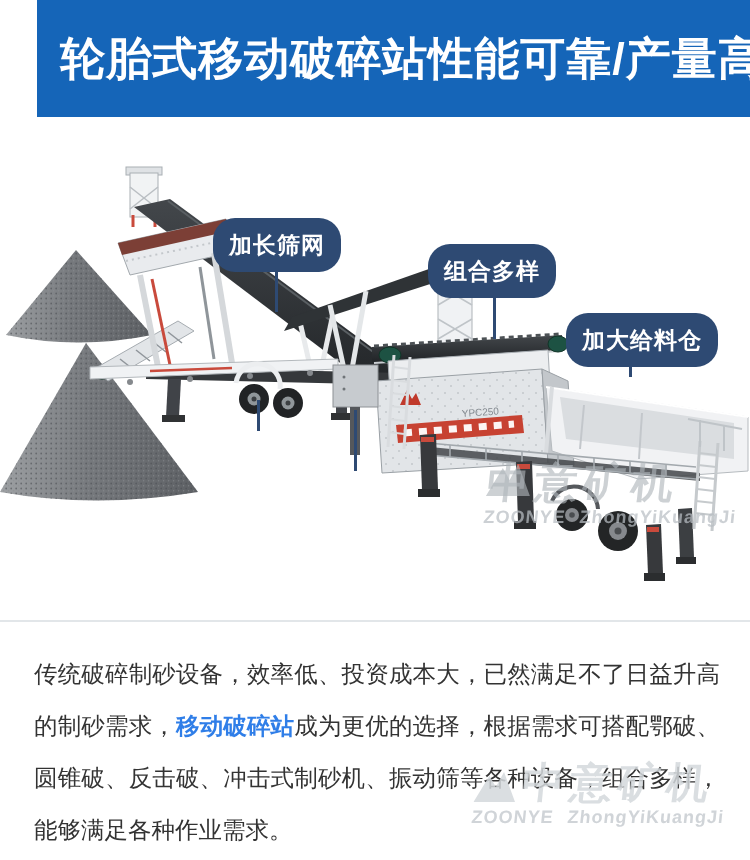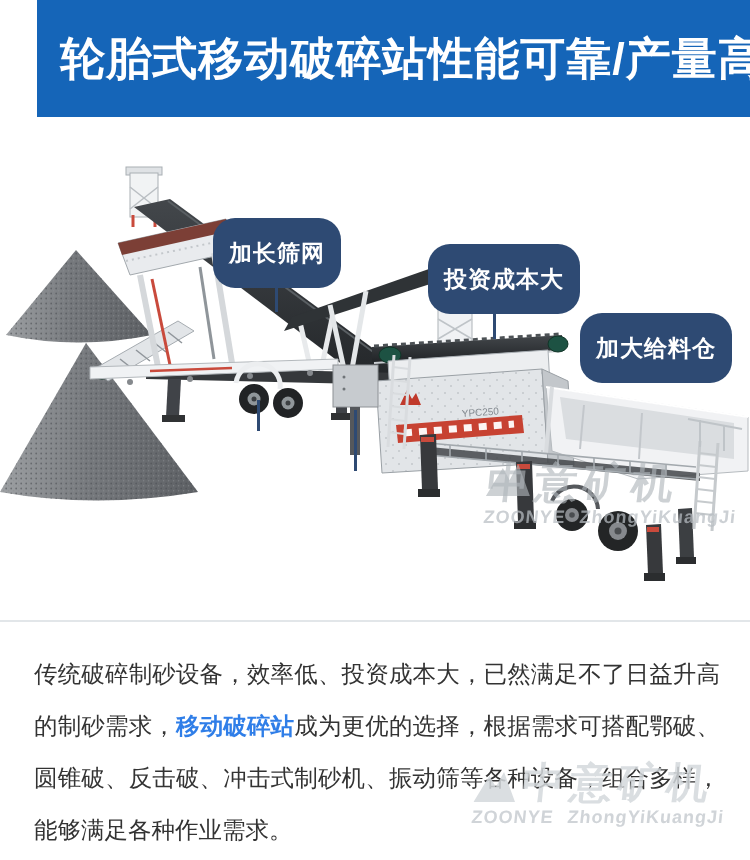--- a/index.html
+++ b/index.html
@@ -14,21 +14,21 @@
   }
   .banner h1{
     margin:0;color:#ffffff;font-size:45px;font-weight:900;letter-spacing:1px;white-space:nowrap;
   }
   
   .stage{position:absolute;left:0;top:117px;width:750px;height:503px;}
   .stage svg{position:absolute;left:0;top:0;}
   
   .pill{
     position:absolute;z-index:4;background:#2e4a73;color:#fff;
-    height:38px;line-height:38px;padding:16px 16px;border-radius:22px;
+    height:38px;line-height:38px;padding:8px 16px;border-radius:22px;
     font-size:23px;font-weight:700;letter-spacing:1px;white-space:nowrap;
   }
   .leader{position:absolute;z-index:3;width:3px;background:#2e4a73;}
   
   .wm{position:absolute;z-index:2;pointer-events:none;transform:skewX(-6deg);white-space:nowrap;}
   .wm-row1{display:flex;align-items:flex-end;gap:5px;}
   .wm-cn{font-size:42px;font-weight:900;letter-spacing:6px;line-height:1;}
   .wm-row2{font-size:18px;font-weight:700;letter-spacing:1px;margin-top:3px;}
   .wm-row2 .sp{display:inline-block;width:14px;}
   .wm-machine{left:486px;top:345px;color:rgba(175,180,186,0.62);}
@@ -273,24 +273,24 @@
       </div>
       <div class="wm-row2">
         <span>ZOONYE</span><span class="sp"></span><span>ZhongYiKuangJi</span>
       </div>
     </div>
 
     <div class="leader" style="left:275px;top:138px;height:57px"></div>
     <div class="pill" style="left:213px;top:101px">加长筛网</div>
 
     <div class="leader" style="left:493px;top:164px;height:58px"></div>
-    <div class="pill" style="left:428px;top:127px">投资成本大</div>
+    <div class="pill" style="left:428px;top:127px">组合多样</div>
 
     <div class="leader" style="left:629px;top:233px;height:27px"></div>
-    <div class="pill" style="left:580px;top:196px">加大给料仓</div>
+    <div class="pill" style="left:566px;top:196px">加大给料仓</div>
 
     <div class="leader" style="left:257px;top:283px;height:31px"></div>
 
     <div class="leader" style="left:354px;top:293px;height:61px"></div>
   </div>
 
   <section class="desc">
     <p class="para"><span>传统破碎制砂设备，效率低、投资成本大，已然满足不了日益升高的制砂需求，</span><span class="hl">移动破碎站</span><span>成为更优的选择，根据需求可搭配鄂破、圆锥破、反击破、冲击式制砂机、振动筛等各种设备，组合多样，能够满足各种作业需求。</span></p>
 
     <div class="wm wm-bottom" style="left:474px;top:140px">

